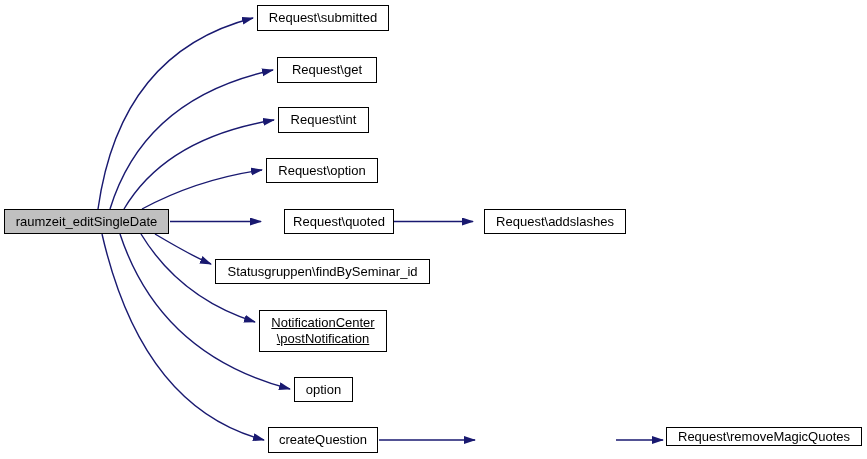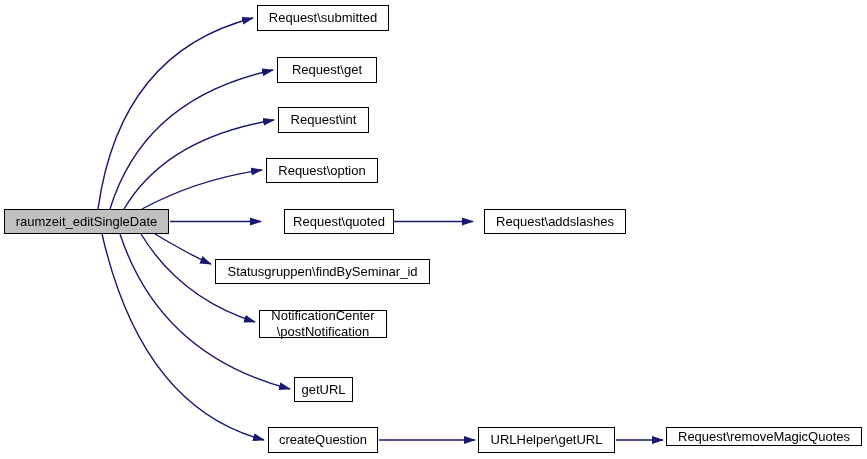--- a/index.html
+++ b/index.html
@@ -88,26 +88,25 @@
   <div class="node" style="left:278px; top:107px; width:91px; height:26px;">Request\int</div>
 
   <div class="node" style="left:266px; top:158px; width:112px; height:25px;">Request\option</div>
 
   <div class="node" style="left:265px; top:209px; width:110px; height:25px;margin-left:19px;">Request\quoted</div>
 
   <div class="node" style="left:484px; top:209px; width:142px; height:25px;">Request\addslashes</div>
 
   <div class="node" style="left:215px; top:259px; width:215px; height:25px;">Statusgruppen\findBySeminar_id</div>
 
-  <div class="node multiline" style="left:259px; top:310px; width:128px; height:28px;">
+  <div class="node multiline" style="left:259px; top:310px; width:128px; height:42px;text-decoration:underline;">
     <span>NotificationCenter</span>
     <span>\postNotification</span>
   </div>
 
-  <div class="node" style="left:294px; top:377px; width:59px; height:25px;">getURL</div>
+  <div class="node" style="left:294px; top:377px; width:59px; height:25px;">option</div>
 
   <div class="node" style="left:268px; top:427px; width:110px; height:26px;">createQuestion</div>
 
-  <div class="node" style="left:478px; top:427px; width:137px; height:26px;">URLHelper\getURL</div>
 
   <div class="node" style="left:666px; top:427px; width:196px; height:19px;">Request\removeMagicQuotes</div>
 
 </div>
 
 </body></html>

